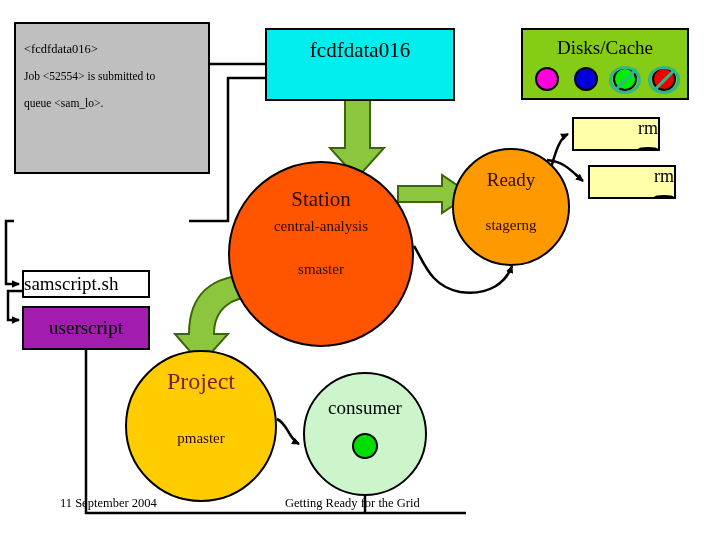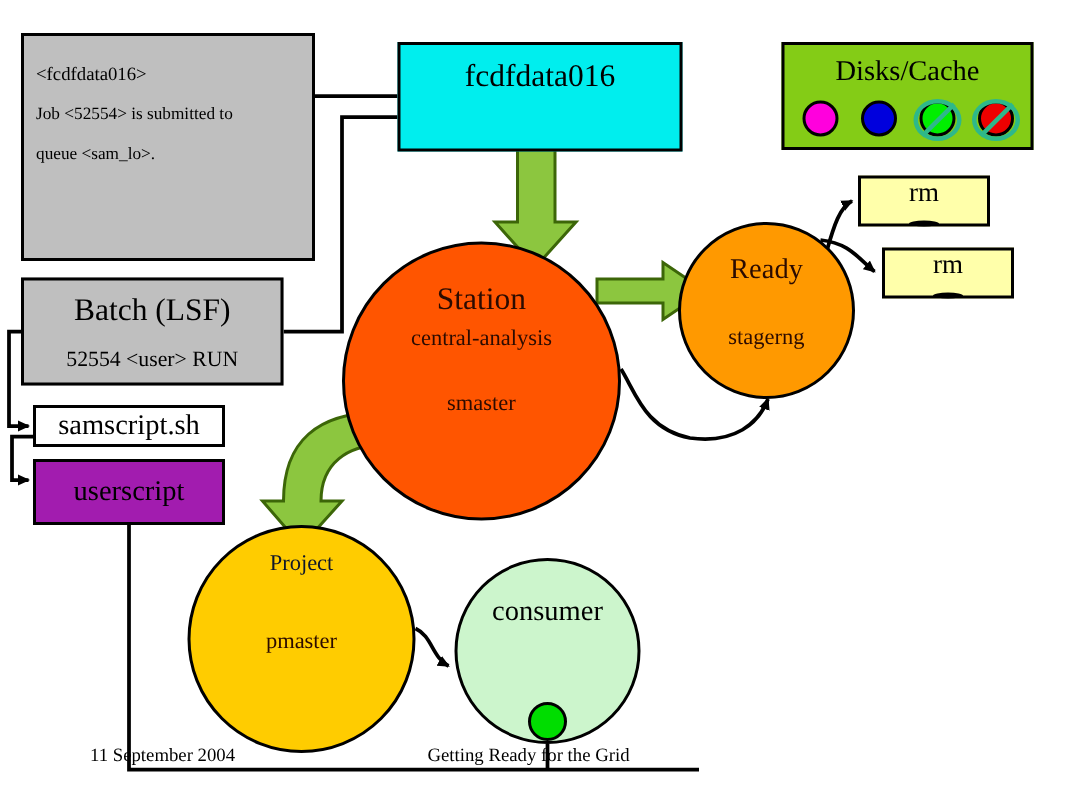--- a/index.html
+++ b/index.html
@@ -61,21 +61,21 @@
     justify-content: space-around;
   }
   #batch-title { font-size: 21px; color: #000; }
   #batch-status { font-size: 14.5px; color: #000; }
 
   
   #samscript-box {
     left: 22px; top: 270px;
     width: 128px; height: 28px;
     background: #ffffff;
-    align-items: center; justify-content: center;
+    justify-content: center;
   }
   #userscript-box {
     left: 22px; top: 306px;
     width: 128px; height: 44px;
     background: #a21caf;
     align-items: center; justify-content: center;
   }
   .script-label { font-size: 19px; color: #000; }
 
   
@@ -120,21 +120,21 @@
   .ban-slash {
     position: absolute; left: 15px; top: 2px;
     width: 3px; height: 30px; background: #2eb88a;
     transform: rotate(45deg); transform-origin: center;
     pointer-events: none;
   }
 
   
   .rm-box {
     background: #ffffaa;
-    align-items: center;
+    align-items: flex-end;
     justify-content: center;
     flex-direction: column;
     gap: 8px;
   }
   #rm-box-1 { left: 572px; top: 117px; width: 88px; height: 34px; }
   #rm-box-2 { left: 588px; top: 165px; width: 88px; height: 34px; }
   .rm-label { font-size: 18px; color: #000; }
   .rm-dot { width: 20px; height: 20px; border-radius: 50%;
             border: 2px solid #000; box-sizing: border-box; }
 
@@ -160,28 +160,28 @@
   #stager-title { font-size: 19px; color: #2b0b00; }
   #stager-daemon { font-size: 15px; color: #2b0b00; margin-top: 26px; }
 
   #project-circle {
     left: 125px; top: 350px;
     width: 152px; height: 152px;
     background: #ffcc00;
     justify-content: flex-start;
     padding-top: 16px;
   }
-  #project-title { font-size: 15px; color: #0f172a; }
+  #project-title { font-size: 24px; color: #7f1d1d; }
   #project-daemon { font-size: 15px; color: #2b0b00; margin-top: 35px; }
 
   #consumer-circle {
     left: 303px; top: 372px;
     width: 124px; height: 124px;
     background: #ccf5cc;
-    justify-content: space-between;
+    justify-content: flex-start;
     padding-top: 23px;
   }
   #consumer-title { font-size: 19px; color: #000; }
   #consumer-dot {
     width: 26px; height: 26px; border-radius: 50%;
     background: #00dd00; border: 2px solid #000;
     box-sizing: border-box; margin-top: 14px;
   }
 
   
@@ -241,24 +241,20 @@
              L228,334 L201,364 L175,334 L189,334
              C189,294 212,275 253,275 z" fill="#8cc63f" stroke="#3c6608" stroke-width="2"></path>
   </svg>
 
   <div class="box" id="console-box">
     <div class="line first">&lt;fcdfdata016&gt;</div>
     <div class="line">Job &lt;52554&gt; is submitted to</div>
     <div class="line">queue &lt;sam_lo&gt;.</div>
   </div>
 
-  <div class="box" id="batch-box">
-    <div id="batch-title">Batch (LSF)</div>
-    <div id="batch-status">52554 &lt;user&gt;  RUN</div>
-  </div>
 
   <div class="box" id="samscript-box">
     <div class="script-label">samscript.sh</div>
   </div>
   <div class="box" id="userscript-box">
     <div class="script-label">userscript</div>
   </div>
 
   <div class="box" id="host-box">
     <div id="host-label">fcdfdata016</div>

